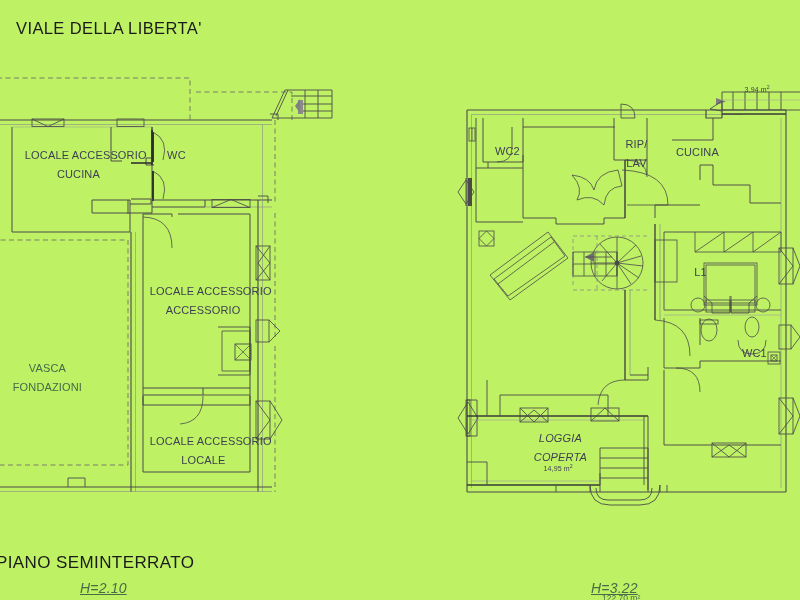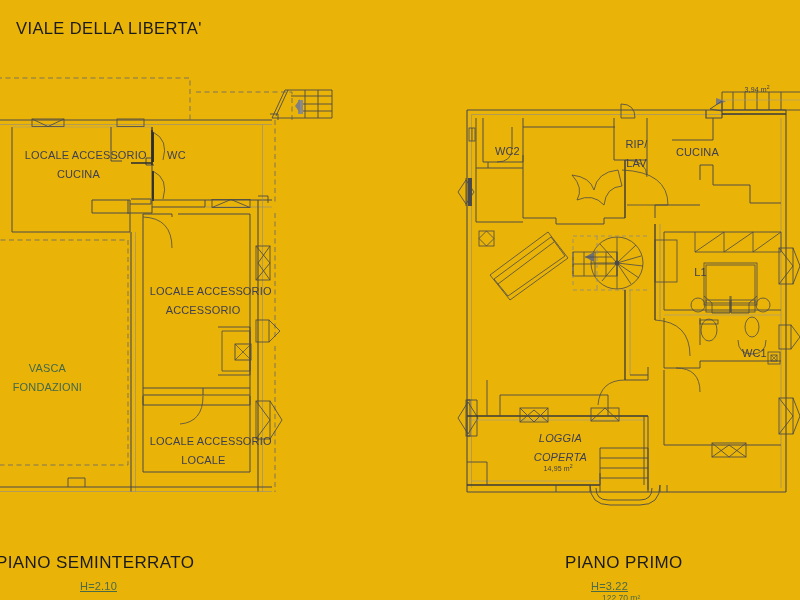--- a/index.html
+++ b/index.html
@@ -11,21 +11,21 @@
     width: 800px;
     height: 600px;
     overflow: hidden;
     font-family: "Liberation Sans", sans-serif;
     position: relative;
   }
   #sheet {
     position: relative;
     width: 800px;
     height: 600px;
-    background: #eab308;
+    background: #bef264;
   }
   #plan-svg {
     position: absolute;
     left: 0;
     top: 0;
     width: 800px;
     height: 600px;
     display: block;
   }
   .street-title {
@@ -41,25 +41,26 @@
     position: absolute;
     font-size: 17px;
     letter-spacing: 0.4px;
     color: #1b1b1b;
     white-space: nowrap;
   }
   #title-seminterrato { left: -4px; top: 553px; }
   #title-primo { left: 565px; top: 553px; }
   .height-note {
     position: absolute;
-    font-size: 11px;
+    font-size: 14px;
     color: #4a6b48;
     text-decoration: underline;
     white-space: nowrap;
     letter-spacing: 0.2px;
+    font-style: italic;
   }
   #h-seminterrato { left: 80px; top: 580px; }
   #h-primo { left: 591px; top: 580px; }
   .area-note {
     position: absolute;
     font-size: 8.5px;
     color: #4a6b48;
     white-space: nowrap;
   }
   #a-primo { left: 602px; top: 593px; }
@@ -495,17 +496,16 @@
     <span>3,94 m</span><span class="sup">2</span>
   </div>
 
   <div class="room-label area" style="left:518px; top:453px; width:72px;">
     <span>14,95 m</span><span class="sup">2</span>
   </div>
 
   <div class="floor-title" id="title-seminterrato">PIANO SEMINTERRATO</div>
   <div class="height-note" id="h-seminterrato">H=2.10</div>
 
-  <div class="floor-title" id="title-primo">PIANO PRIMO</div>
   <div class="height-note" id="h-primo">H=3.22</div>
   <div class="area-note" id="a-primo">122,70 m²</div>
 
 </div>
 
 </body></html>

